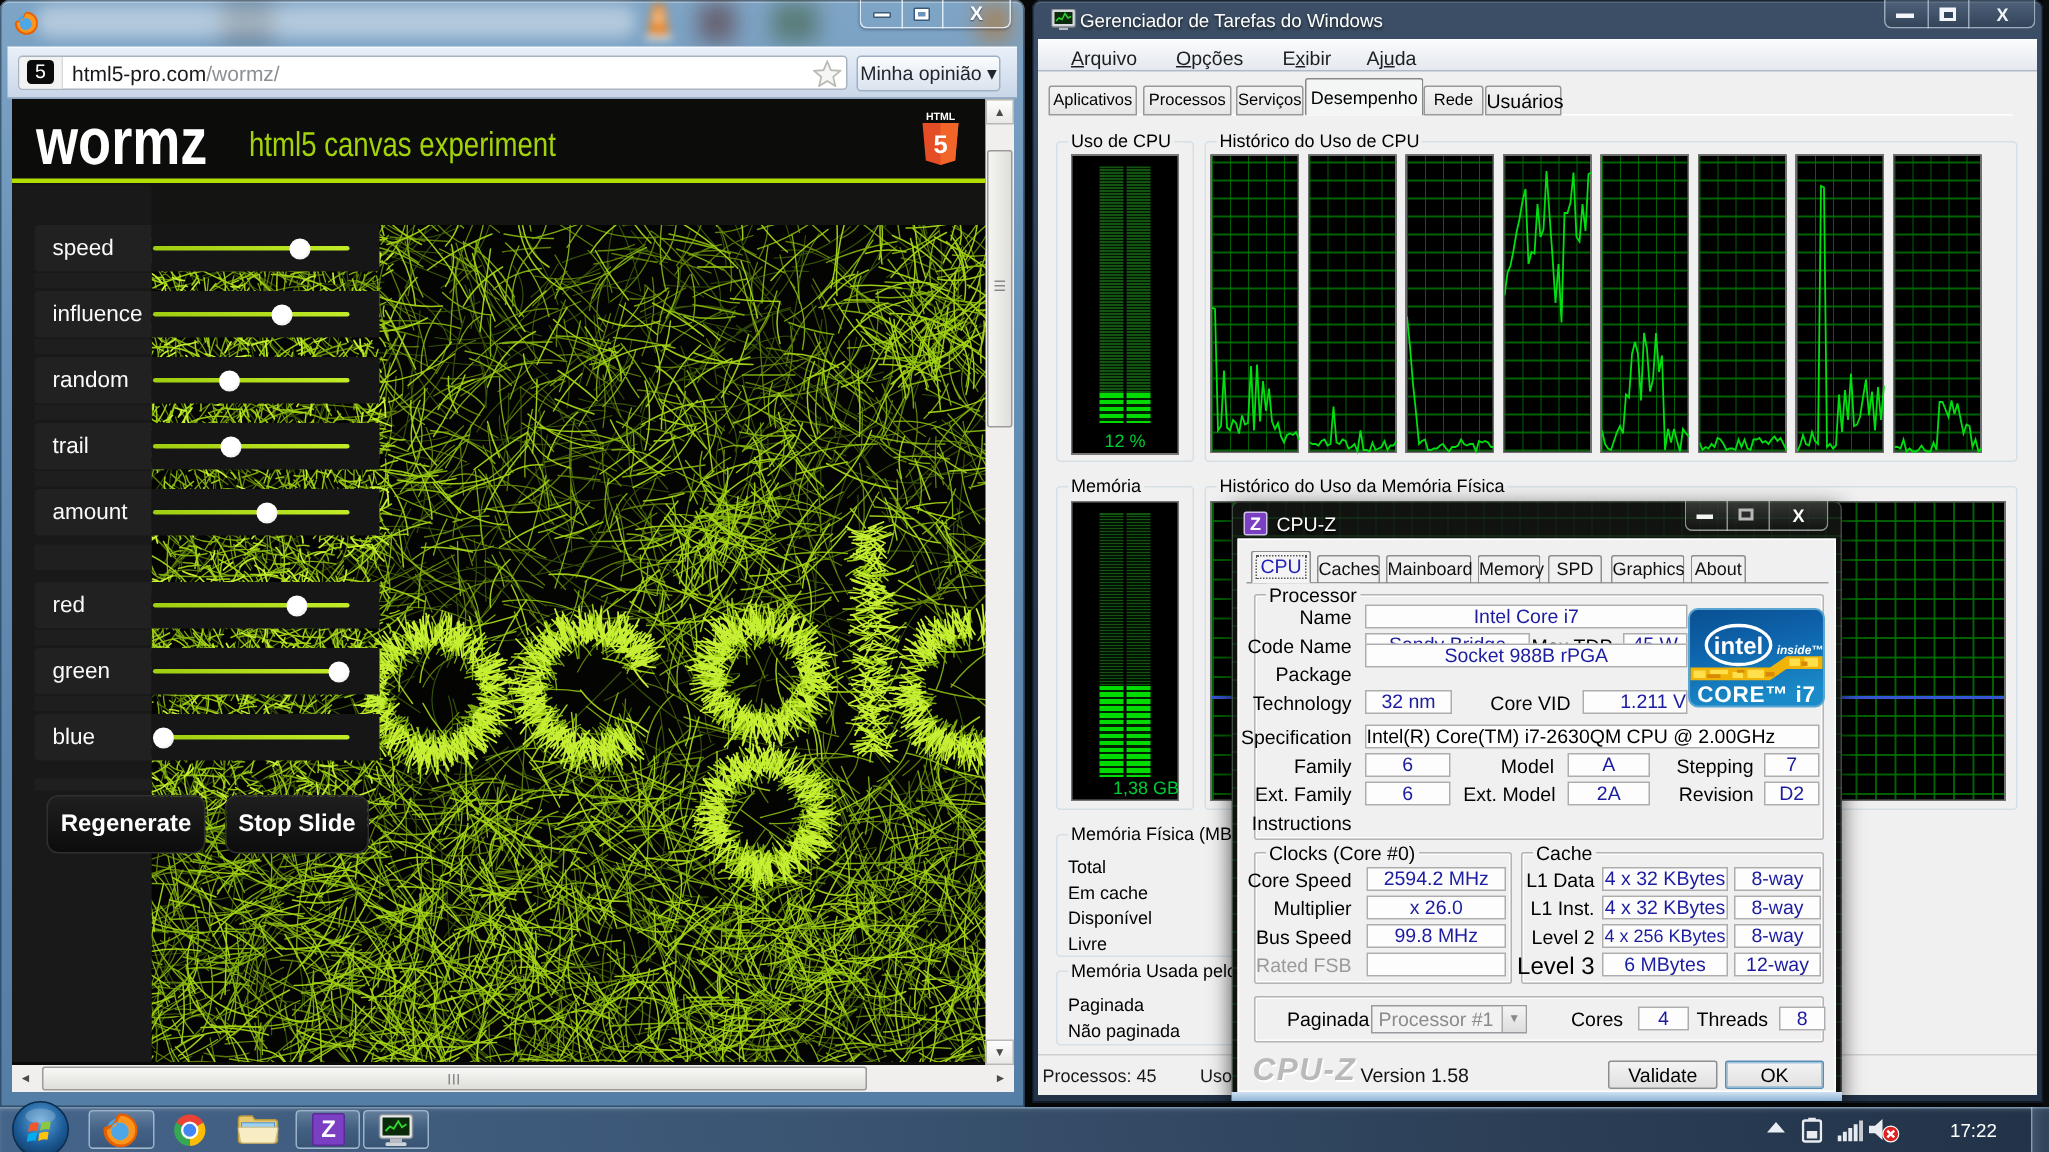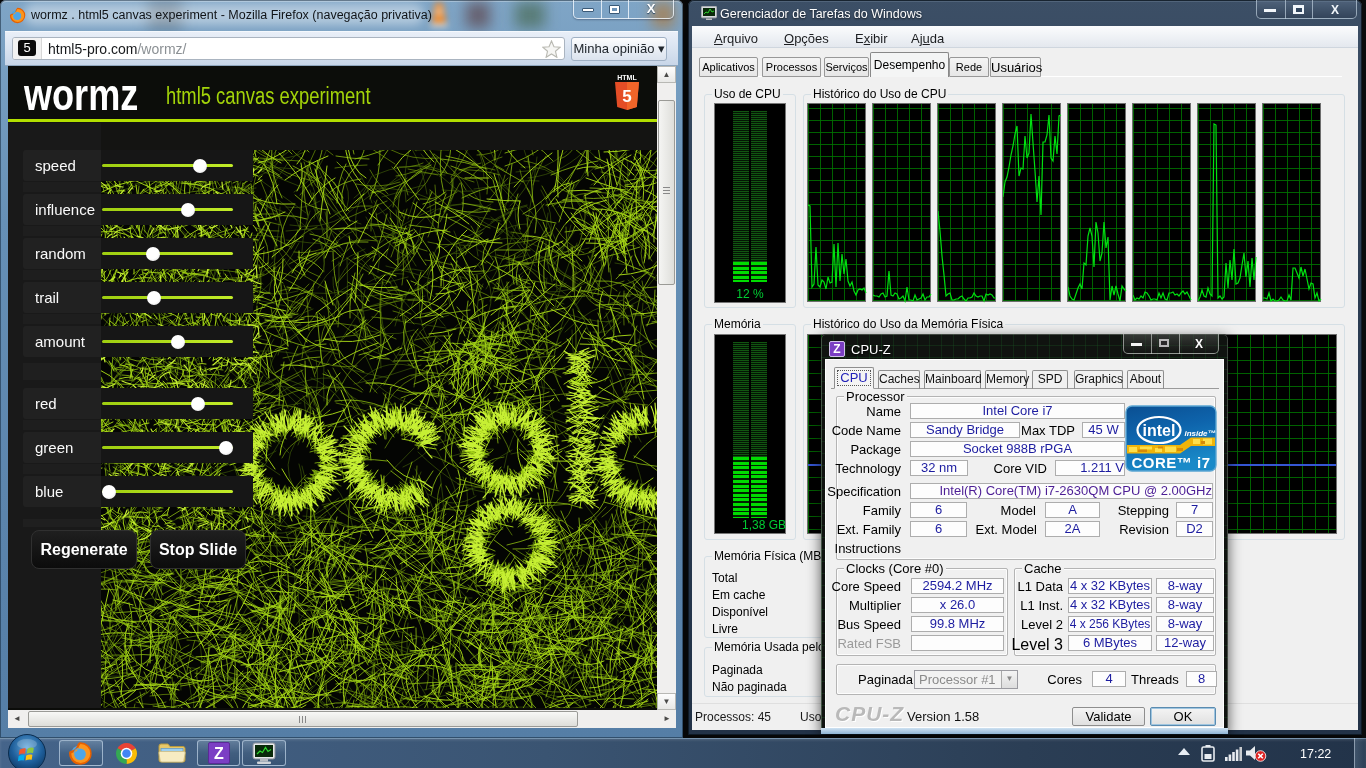--- a/index.html
+++ b/index.html
@@ -18,21 +18,20 @@
       <path d="M7 2 h8 l3 20 h-14z" fill="#e8862a"></path>
       <rect x="2" y="22" width="18" height="4" rx="2" fill="#d8d8d8"></rect>
       <path d="M8 8 h6 M7.5 13 h7" stroke="#fff" stroke-width="2"></path>
     </svg>
     <div class="abs" style="left:24px;top:4px;width:400px;height:21px;background:rgba(255,255,255,.42);border-radius:10px;filter:blur(5px)"></div>
     <svg class="abs" style="left:9px;top:7px" width="17" height="17" viewBox="0 0 17 17">
 <circle cx="8.2" cy="9" r="6.2" fill="#4da6e8"></circle>
 <path d="M8.5 0.8 A7.7 7.7 0 1 1 0.9 8 C2.3 6.5 3.6 7 5.3 5.8 7 4.6 6.6 2.2 8.5 0.8 Z M8.2 4.4 A4.6 4.6 0 1 0 8.2 13.6 4.6 4.6 0 0 0 8.2 4.4 Z" fill="#e66000" fill-rule="evenodd"></path>
 <path d="M8.5 2 A6.5 6.5 0 1 1 2.2 8.4 C3.4 7.6 5 7.6 6.2 6.4 7.3 5.3 7.2 3 8.5 2 Z M8.2 5 A4 4 0 1 0 8.2 13 4 4 0 0 0 8.2 5 Z" fill="#ff9a1e" fill-rule="evenodd" opacity=".9"></path>
 </svg>
-    <div class="abs" style="left:31px;top:8px;font-size:12.5px;color:#101418">wormz . html5 canvas experiment - Mozilla Firefox (navegação privativa)</div>
     <div class="abs" style="left:573px;top:0;width:101px;height:19px;border:1px solid rgba(245,250,255,.8);border-top:none;border-radius:0 0 5px 5px;box-shadow:0 1px 2px rgba(0,0,30,.3)"></div>
     <div class="abs" style="left:601px;top:0;width:1px;height:19px;background:rgba(245,250,255,.8)"></div>
     <div class="abs" style="left:628px;top:0;width:1px;height:19px;background:rgba(245,250,255,.8)"></div>
     <div class="abs" style="left:582px;top:8px;width:12px;height:4px;background:#fff;border:1px solid #3a5a78;border-radius:1px"></div>
     <div class="abs" style="left:609px;top:5px;width:11px;height:9px;background:#fff;border:1px solid #3a5a78;border-radius:1px"></div>
     <div class="abs" style="left:612px;top:8px;width:5px;height:3px;background:#6d94b8"></div>
     <div class="abs" style="left:644px;top:2px;width:14px;height:14px;color:#fff;font-size:13px;font-weight:bold;text-align:center;line-height:14px;text-shadow:0 1px 1px #2a4a68">X</div>
     <div class="abs" style="left:5px;top:31px;width:673px;height:35px;background:linear-gradient(180deg,#e9eff8,#d6e1ef 60%,#c8d6e8);border-top:1px solid #f5f9fd;border-bottom:1px solid #8fa6bd"></div>
     <div class="abs" style="left:12px;top:37px;width:553px;height:23px;background:#fff;border:1px solid #aab4c0;border-radius:3px"></div>
     <div class="abs" style="left:13px;top:38px;width:29px;height:21px;background:#f2f2f2;border-right:1px solid #d8d8d8;border-radius:2px 0 0 2px"></div>
@@ -264,27 +263,27 @@
     <div class="abs" style="left:193px;top:234px;width:202px;height:88px;border:1px solid #b4b4b4;border-radius:2px;box-shadow:inset 0 0 0 1px #fdfdfd"></div>
     <div class="abs" style="left:201px;top:227px;background:#f0f0f0;font-size:13px;color:#000;padding:0 2px;white-space:nowrap">Cache</div>
     <div class="abs" style="left:15px;top:330px;width:380px;height:31px;border:1px solid #b4b4b4;border-radius:2px;box-shadow:inset 0 0 0 1px #fdfdfd"></div>
     <div class="abs" style="left:-56px;top:70px;width:136px;font-size:13px;color:#000;text-align:right;white-space:nowrap">Name</div>
     <div class="abs" style="left:89px;top:69px;width:215px;height:16px;background:#fdfdfd;border:1px solid #adadad;font-size:13px;color:#1c1ca0;text-align:center;line-height:14px;white-space:nowrap;overflow:hidden">Intel Core i7</div>
     <div class="abs" style="left:-56px;top:89px;width:136px;font-size:13px;color:#000;text-align:right;white-space:nowrap">Code Name</div>
     <div class="abs" style="left:89px;top:88px;width:110px;height:16px;background:#fdfdfd;border:1px solid #adadad;font-size:13px;color:#1c1ca0;text-align:center;line-height:14px;white-space:nowrap;overflow:hidden">Sandy Bridge</div>
     <div class="abs" style="left:118px;top:89px;width:136px;font-size:13px;color:#000;text-align:right;white-space:nowrap">Max TDP</div>
     <div class="abs" style="left:261px;top:88px;width:43px;height:16px;background:#fdfdfd;border:1px solid #adadad;font-size:13px;color:#1c1ca0;text-align:center;line-height:14px;white-space:nowrap;overflow:hidden">45 W</div>
     <div class="abs" style="left:-56px;top:108px;width:136px;font-size:13px;color:#000;text-align:right;white-space:nowrap">Package</div>
-    <div class="abs" style="left:89px;top:107px;width:215px;height:16px;background:#fdfdfd;border:1px solid #adadad;font-size:13px;color:#1c1ca0;text-align:center;line-height:14px;white-space:nowrap;overflow:hidden">Socket 988B rPGA</div>
+    <div class="abs" style="left:89px;top:95px;width:215px;height:16px;background:#fdfdfd;border:1px solid #adadad;font-size:13px;color:#1c1ca0;text-align:center;line-height:14px;white-space:nowrap;overflow:hidden">Socket 988B rPGA</div>
     <div class="abs" style="left:-56px;top:127px;width:136px;font-size:13px;color:#000;text-align:right;white-space:nowrap">Technology</div>
     <div class="abs" style="left:89px;top:126px;width:58px;height:16px;background:#fdfdfd;border:1px solid #adadad;font-size:13px;color:#1c1ca0;text-align:center;line-height:14px;white-space:nowrap;overflow:hidden">32 nm</div>
     <div class="abs" style="left:90px;top:127px;width:136px;font-size:13px;color:#000;text-align:right;white-space:nowrap">Core VID</div>
     <div class="abs" style="left:234px;top:126px;width:70px;height:16px;background:#fdfdfd;border:1px solid #adadad;font-size:13px;color:#1c1ca0;text-align:right;line-height:14px;white-space:nowrap;overflow:hidden">1.211 V</div>
     <div class="abs" style="left:-56px;top:150px;width:136px;font-size:13px;color:#000;text-align:right;white-space:nowrap">Specification</div>
-    <div class="abs" style="left:89px;top:149px;width:303px;height:16px;background:#fdfdfd;border:1px solid #adadad;font-size:13px;color:#4c1d95;text-align:right;line-height:14px;white-space:nowrap;overflow:hidden">Intel(R) Core(TM) i7-2630QM CPU @ 2.00GHz</div>
+    <div class="abs" style="left:89px;top:149px;width:303px;height:16px;background:#fdfdfd;border:1px solid #adadad;font-size:13px;color:#000000;text-align:left;line-height:14px;white-space:nowrap;overflow:hidden">Intel(R) Core(TM) i7-2630QM CPU @ 2.00GHz</div>
     <div class="abs" style="left:-56px;top:169px;width:136px;font-size:13px;color:#000;text-align:right;white-space:nowrap">Family</div>
     <div class="abs" style="left:89px;top:168px;width:57px;height:16px;background:#fdfdfd;border:1px solid #adadad;font-size:13px;color:#1c1ca0;text-align:center;line-height:14px;white-space:nowrap;overflow:hidden">6</div>
     <div class="abs" style="left:79px;top:169px;width:136px;font-size:13px;color:#000;text-align:right;white-space:nowrap">Model</div>
     <div class="abs" style="left:224px;top:168px;width:55px;height:16px;background:#fdfdfd;border:1px solid #adadad;font-size:13px;color:#1c1ca0;text-align:center;line-height:14px;white-space:nowrap;overflow:hidden">A</div>
     <div class="abs" style="left:212px;top:169px;width:136px;font-size:13px;color:#000;text-align:right;white-space:nowrap">Stepping</div>
     <div class="abs" style="left:355px;top:168px;width:37px;height:16px;background:#fdfdfd;border:1px solid #adadad;font-size:13px;color:#1c1ca0;text-align:center;line-height:14px;white-space:nowrap;overflow:hidden">7</div>
     <div class="abs" style="left:-56px;top:188px;width:136px;font-size:13px;color:#000;text-align:right;white-space:nowrap">Ext. Family</div>
     <div class="abs" style="left:89px;top:187px;width:57px;height:16px;background:#fdfdfd;border:1px solid #adadad;font-size:13px;color:#1c1ca0;text-align:center;line-height:14px;white-space:nowrap;overflow:hidden">6</div>
     <div class="abs" style="left:80px;top:188px;width:136px;font-size:13px;color:#000;text-align:right;white-space:nowrap">Ext. Model</div>
     <div class="abs" style="left:224px;top:187px;width:55px;height:16px;background:#fdfdfd;border:1px solid #adadad;font-size:13px;color:#1c1ca0;text-align:center;line-height:14px;white-space:nowrap;overflow:hidden">2A</div>

